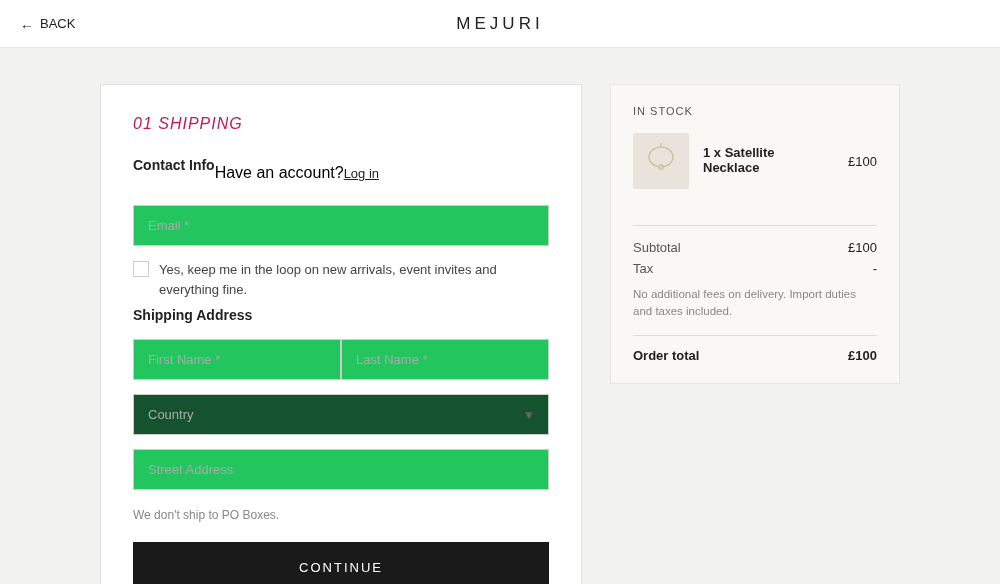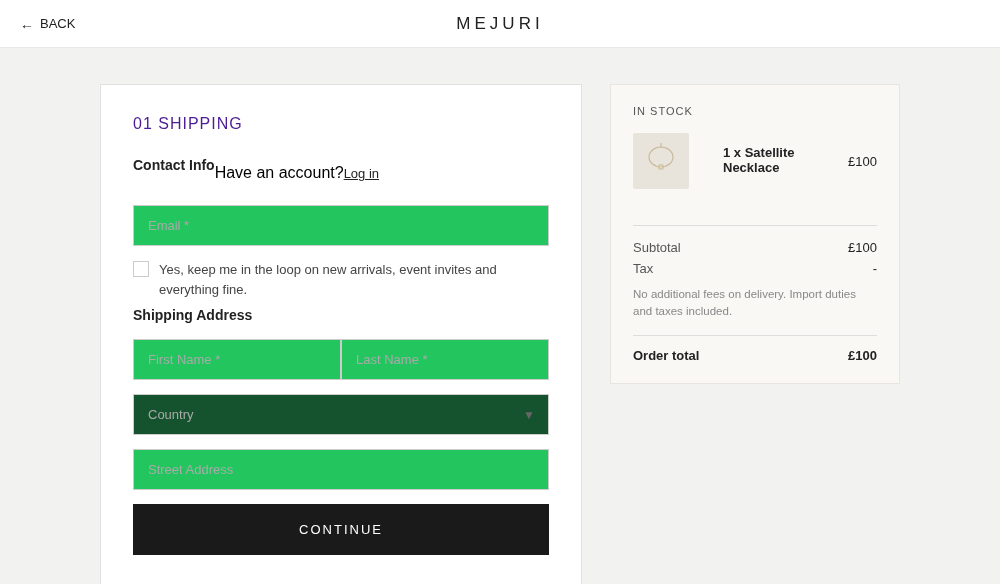--- a/index.html
+++ b/index.html
@@ -58,23 +58,24 @@
       flex: 1;
       background: #fff;
       border: 1px solid #e0e0e0;
       padding: 30px 32px 32px 32px;
     }
 
     .section-title {
       font-size: 16px;
       font-weight: 500;
       letter-spacing: 1px;
-      color: #4c1d95;
+      color: #be185d;
       margin-bottom: 24px;
       text-transform: uppercase;
+      font-style: italic;
     }
 
     .subsection-title {
       font-size: 14px;
       font-weight: 600;
       color: #222;
       margin-bottom: 16px;
     }
 
     .contact-row {
@@ -231,21 +232,20 @@
     }
 
     .product-info {
       flex: 1;
     }
     .product-name {
       font-size: 13px;
       font-weight: 600;
       color: #222;
       margin-bottom: 3px;
-      margin-left: 20px;
     }
     .product-variant {
       font-size: 12px;
       color: #888;
     }
     .product-price {
       font-size: 13px;
       font-weight: 500;
       color: #222;
     }
@@ -339,20 +339,21 @@
         <option value="" disabled="" selected="">Country</option>
         <option>United Kingdom</option>
         <option>United States</option>
         <option>Canada</option>
         <option>Australia</option>
       </select>
       <span class="country-chevron">▼</span>
     </div>
 
     <input class="form-input" type="text" placeholder="Street Address" style="">
+    <p class="po-note">We don't ship to PO Boxes.</p>
 
     <button class="continue-btn">CONTINUE</button>
   </div>
 
   <div class="right-panel">
     <div class="order-card">
       <span class="in-stock-badge">In Stock</span>
 
       <div class="product-row">
         <div class="product-image">

